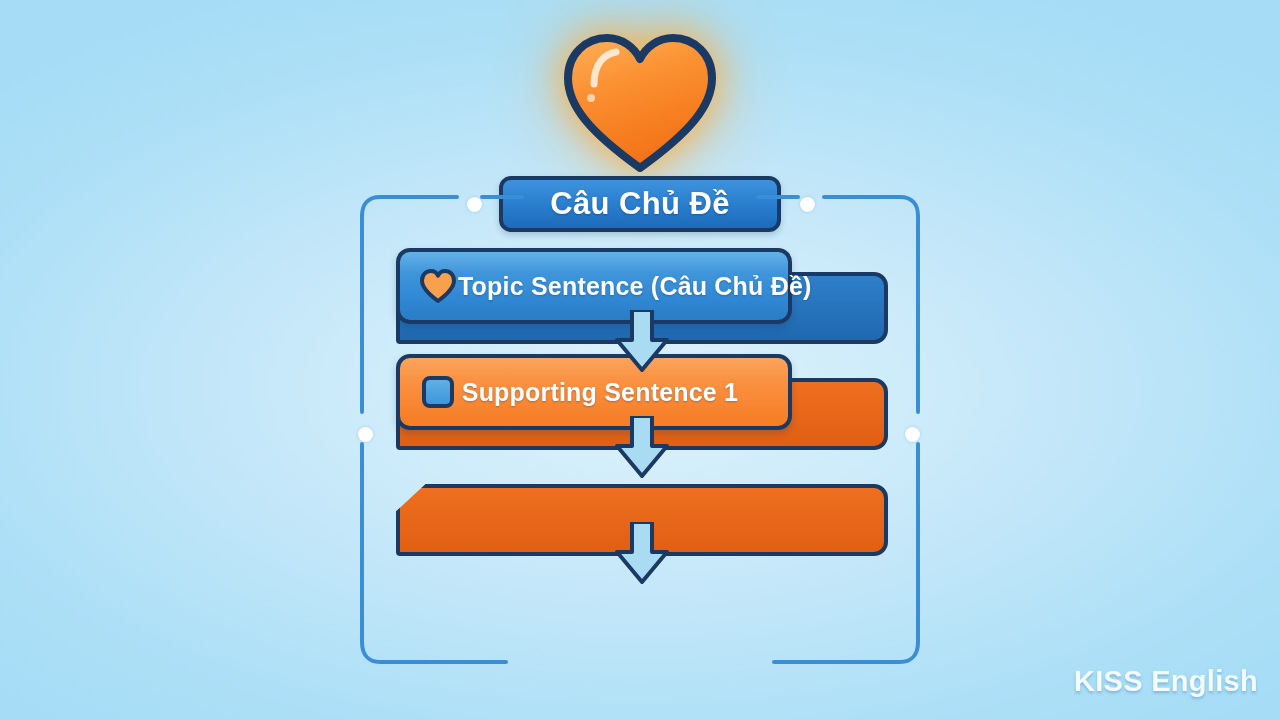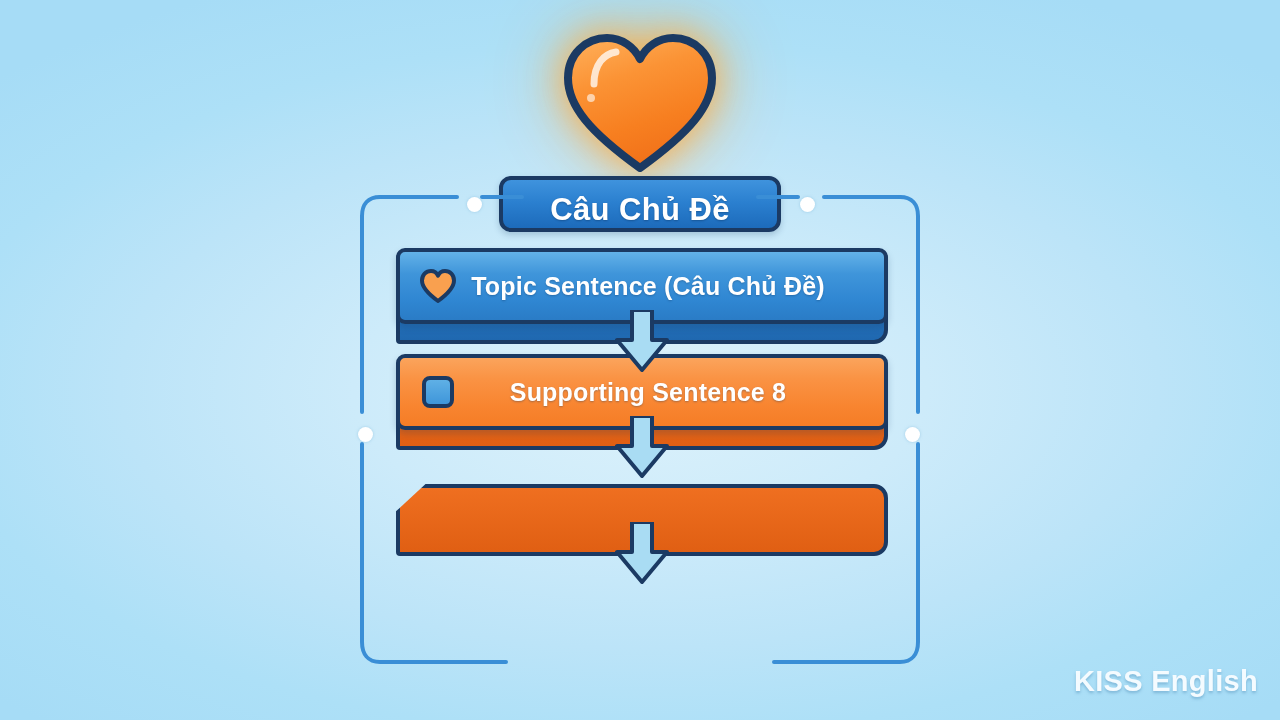--- a/index.html
+++ b/index.html
@@ -63,21 +63,21 @@
     position: absolute;
     left: 499px;
     top: 176px;
     width: 282px;
     height: 56px;
     border-radius: 12px;
     border: 4px solid #1b3a63;
     background: linear-gradient(180deg, #3f93dd 0%, #2a7fcf 48%, #1d6bbb 100%);
     box-sizing: border-box;
     display: flex;
-    align-items: flex-end;
+    align-items: center;
     justify-content: center;
     box-shadow: 0 3px 6px rgba(20,60,100,0.22);
   }
   .title-badge .label {
     color: #ffffff;
     font-size: 31px;
     font-weight: bold;
     letter-spacing: 0.4px;
     text-shadow: 0 1px 2px rgba(10,45,85,0.38);
     white-space: nowrap;
@@ -116,25 +116,25 @@
     clip-path: polygon(0 38%, 6% 0, 100% 0, 100% 100%, 0 100%);
   }
   .step.blue .slab  { background: linear-gradient(180deg, #2f7fc9 0%, #1f68b0 100%); }
   .step.orange .slab{ background: linear-gradient(180deg, #ef6f20 0%, #e05f13 100%); }
 
   
   .bar {
     position: absolute;
     left: 0px;
     top: 0px;
-    width: 492px;
+    width: 396px;
     height: 76px;
     border: 4px solid #1b3a63;
     box-sizing: border-box;
-    border-radius: 9px;
+    border-radius: 14px;
     display: flex;
     align-items: center;
     padding-left: 18px;
     box-shadow: 0 4px 7px rgba(20,55,95,0.22);
   }
   .step.blue .bar {
     background: linear-gradient(180deg, #63b2e8 0%, #3f95da 32%, #2f86d2 72%, #2a7cc6 100%);
   }
   .step.orange .bar {
     background: linear-gradient(180deg, #fba45c 0%, #fa9344 30%, #f8842f 72%, #f57d26 100%);
@@ -269,21 +269,21 @@
         <span class="bar-label">Topic Sentence (Câu Chủ Đề)</span>
       </div>
     </div>
 
     <div class="step s1 orange">
       <div class="slab"></div>
       <div class="bar">
         <span class="icon-slot">
           <span class="ico-square"></span>
         </span>
-        <span class="bar-label">Supporting Sentence 8</span>
+        <span class="bar-label">Supporting Sentence 1</span>
       </div>
     </div>
 
     <div class="step s2 orange">
       <div class="slab"></div>
     </div>
 
 
   </div>
 

